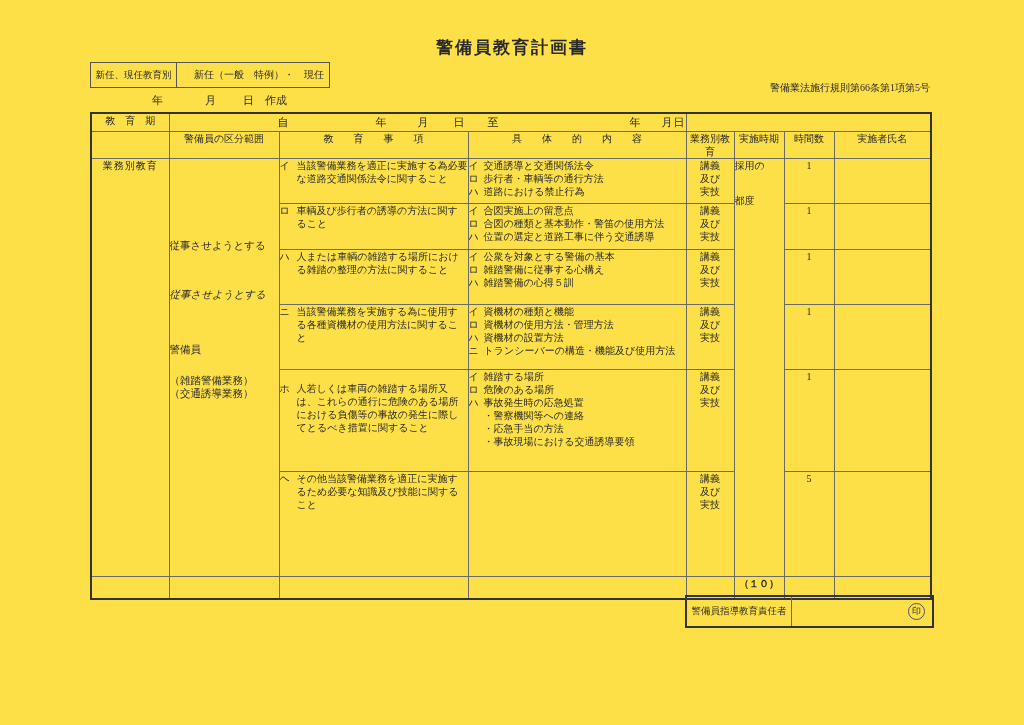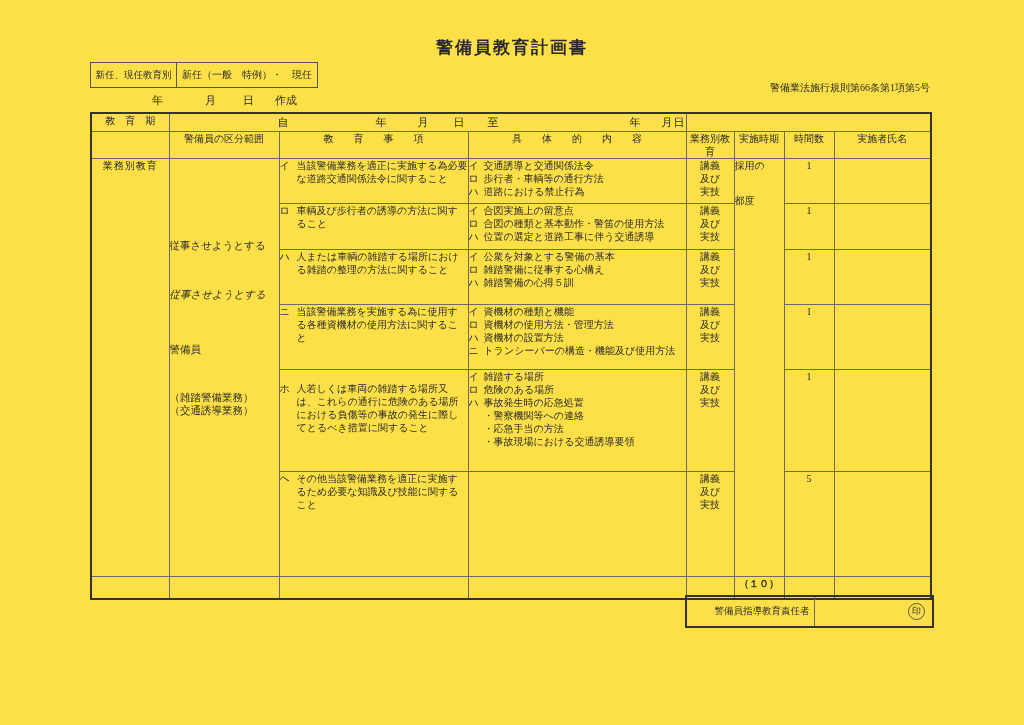--- a/index.html
+++ b/index.html
@@ -2,21 +2,21 @@
 <html><head>
 <meta charset="utf-8">
 <style>
   html,body{margin:0;padding:0;background:#e9e9e9;}
   .page{position:relative;width:1024px;height:725px;background:#fde047;margin:0 auto;
         font-family:"Liberation Serif","DejaVu Serif",serif;color:#2a2a2a;overflow:hidden;}
   .abs{position:absolute;}
   .doc-title{left:0;top:36px;width:1024px;text-align:center;font-size:17px;font-weight:bold;letter-spacing:2px;}
   .reg-note{top:81px;right:94px;font-size:10px;}
   
-  .type-box{left:90px;top:62px;height:24px;border:1px solid #555;display:flex;align-items:stretch;}
+  .type-box{left:90px;top:62px;height:24px;border:1px solid #555;display:flex;align-items:stretch;gap:12px;}
   .type-box .c1{width:85px;display:flex;align-items:center;justify-content:center;font-size:9.5px;border-right:1px solid #555;}
   .type-box .c2{width:140px;display:flex;align-items:center;justify-content:center;font-size:10px;}
   
   .date-line{left:90px;top:93px;width:260px;height:15px;font-size:11px;}
   .date-line span{position:absolute;top:0;}
   
   table.plan{position:absolute;left:90px;top:112px;width:840px;border-collapse:collapse;table-layout:fixed;
              border:2px solid #333;}
   table.plan td{border:1px solid #6a6a6a;padding:0;font-size:10px;line-height:13px;vertical-align:top;overflow:hidden;}
   td.hd{text-align:center;vertical-align:middle;font-size:11px;}
@@ -25,29 +25,29 @@
   .period-cell span{position:absolute;top:2px;font-size:11px;}
   .pad{padding:2px 2px 2px 3px;}
   .item-line,.detail-line{display:flex;align-items:flex-start;}
   .item-line .m{flex:0 0 17px;}
   .detail-line .m{flex:0 0 15px;}
   .item-line .t,.detail-line .t{flex:1;}
   .detail-line.sub{margin-left:15px;}
   .method-cell div{text-align:center;}
   .scope-cell{padding:0 0 0 6px;}
   .scope-cell div{font-size:10.5px;}
-  .sl1{padding-top:80px;} .sl2{margin-top:36px;font-style:italic;} .sl3{margin-top:42px;} .sl4{margin-top:35px;}
+  .sl1{padding-top:80px;} .sl2{margin-top:36px;font-style:italic;} .sl3{margin-top:42px;} .sl4{margin-top:18px;}
   .category-cell{text-align:center;vertical-align:middle;font-size:12.5px;letter-spacing:1px;}
   .timing-cell{text-align:left;vertical-align:middle;font-size:11px;}
   .timing-cell .t2{margin-top:22px;}
   .hours-cell{text-align:center;vertical-align:middle;font-size:11px;}
   .total-cell{text-align:center;vertical-align:middle;font-size:10.5px;font-weight:bold;}
   
   .sup-box{left:685px;top:595px;width:245px;height:29px;border:2px solid #333;display:flex;}
-  .sup-box .lbl{width:104px;border-right:1px solid #6a6a6a;display:flex;align-items:center;justify-content:center;font-size:9.5px;margin-left:23px;}
+  .sup-box .lbl{width:104px;border-right:1px solid #6a6a6a;display:flex;align-items:center;justify-content:center;font-size:9.5px;}
   .sup-box .val{flex:1;display:flex;align-items:center;justify-content:flex-end;}
   .seal{width:15px;height:15px;border:1px solid #555;border-radius:50%;font-size:9px;line-height:15px;
         text-align:center;margin-right:7px;}
 </style>
 </head>
 <body>
 
 <div class="page">
 
   <div class="abs doc-title">警備員教育計画書</div>
@@ -55,21 +55,21 @@
 
   <div class="abs type-box">
     <div class="c1">新任、現任教育別</div>
     <div class="c2">新任（一般　特例）・　現任</div>
   </div>
 
   <div class="abs date-line">
     <span style="left:62px">年</span>
     <span style="left:115px">月</span>
     <span style="left:153px">日</span>
-    <span style="left:185px">作成</span>
+    <span style="left:175px">作成</span>
   </div>
 
   <table class="plan">
     <colgroup>
       <col style="width:78px">
         <col style="width:110px">
         <col style="width:189px">
         <col style="width:218px">
       <col style="width:48px">
         <col style="width:50px">

